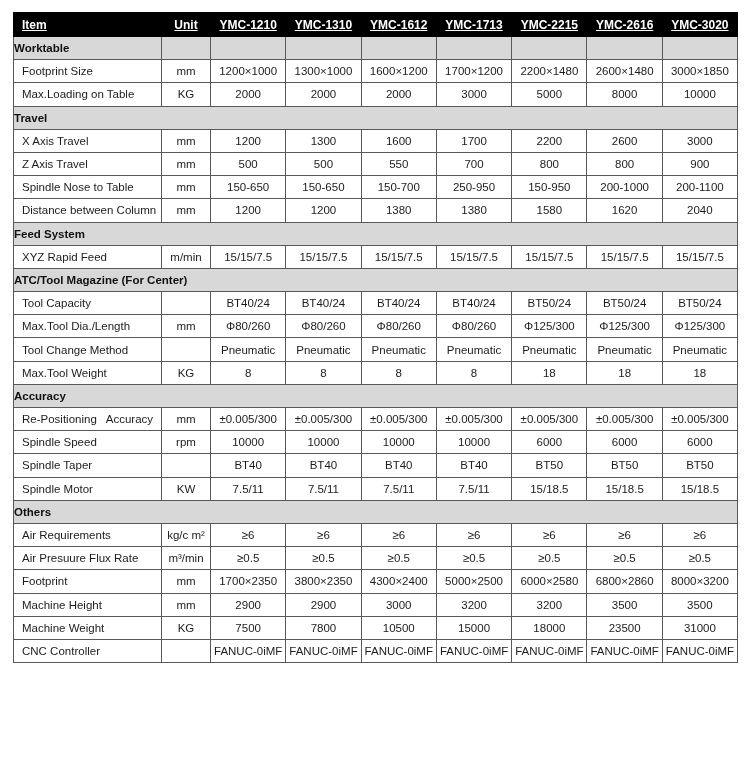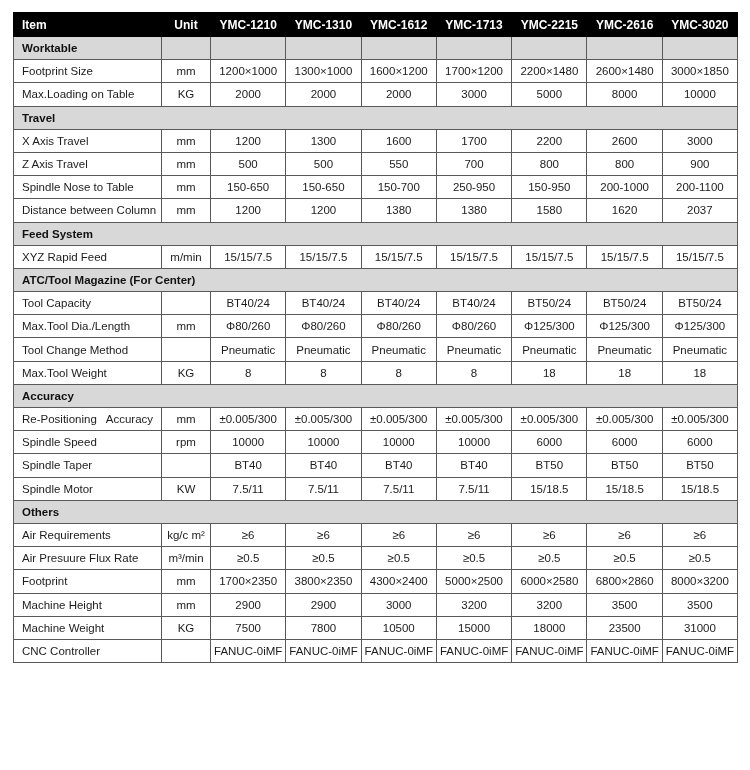--- a/index.html
+++ b/index.html
@@ -26,27 +26,28 @@
     white-space: nowrap;
     overflow: hidden;
   }
   .spec thead th {
     background: #000000;
     color: #ffffff;
     border-color: #000000;
     font-weight: bold;
     font-size: 12px;
     height: 24px;
+    text-decoration: underline;
   }
   .spec th.col-item, .spec td.item-cell { text-align: left; padding-left: 8px; }
   .spec tr.section-row td {
     background: #d8d8d8;
     font-weight: bold;
     text-align: left;
-    padding-left: 8px;
+    padding-left: 0;
     color: #111111;
   }
 </style>
 </head>
 <body>
 
 <div class="page">
   <table class="spec">
     <colgroup>
       <col style="width:148px">
@@ -144,21 +145,21 @@
         </tr>
         <tr>
           <td class="item-cell">Distance between Column</td>
           <td>mm</td>
           <td>1200</td>
           <td>1200</td>
           <td>1380</td>
           <td>1380</td>
           <td>1580</td>
           <td>1620</td>
-          <td>2037</td>
+          <td>2040</td>
         </tr>
         <tr class="section-row">
           <td colspan="9">Feed System</td>
         </tr>
         <tr>
           <td class="item-cell">XYZ Rapid Feed</td>
           <td>m/min</td>
           <td>15/15/7.5</td>
           <td>15/15/7.5</td>
           <td>15/15/7.5</td>

